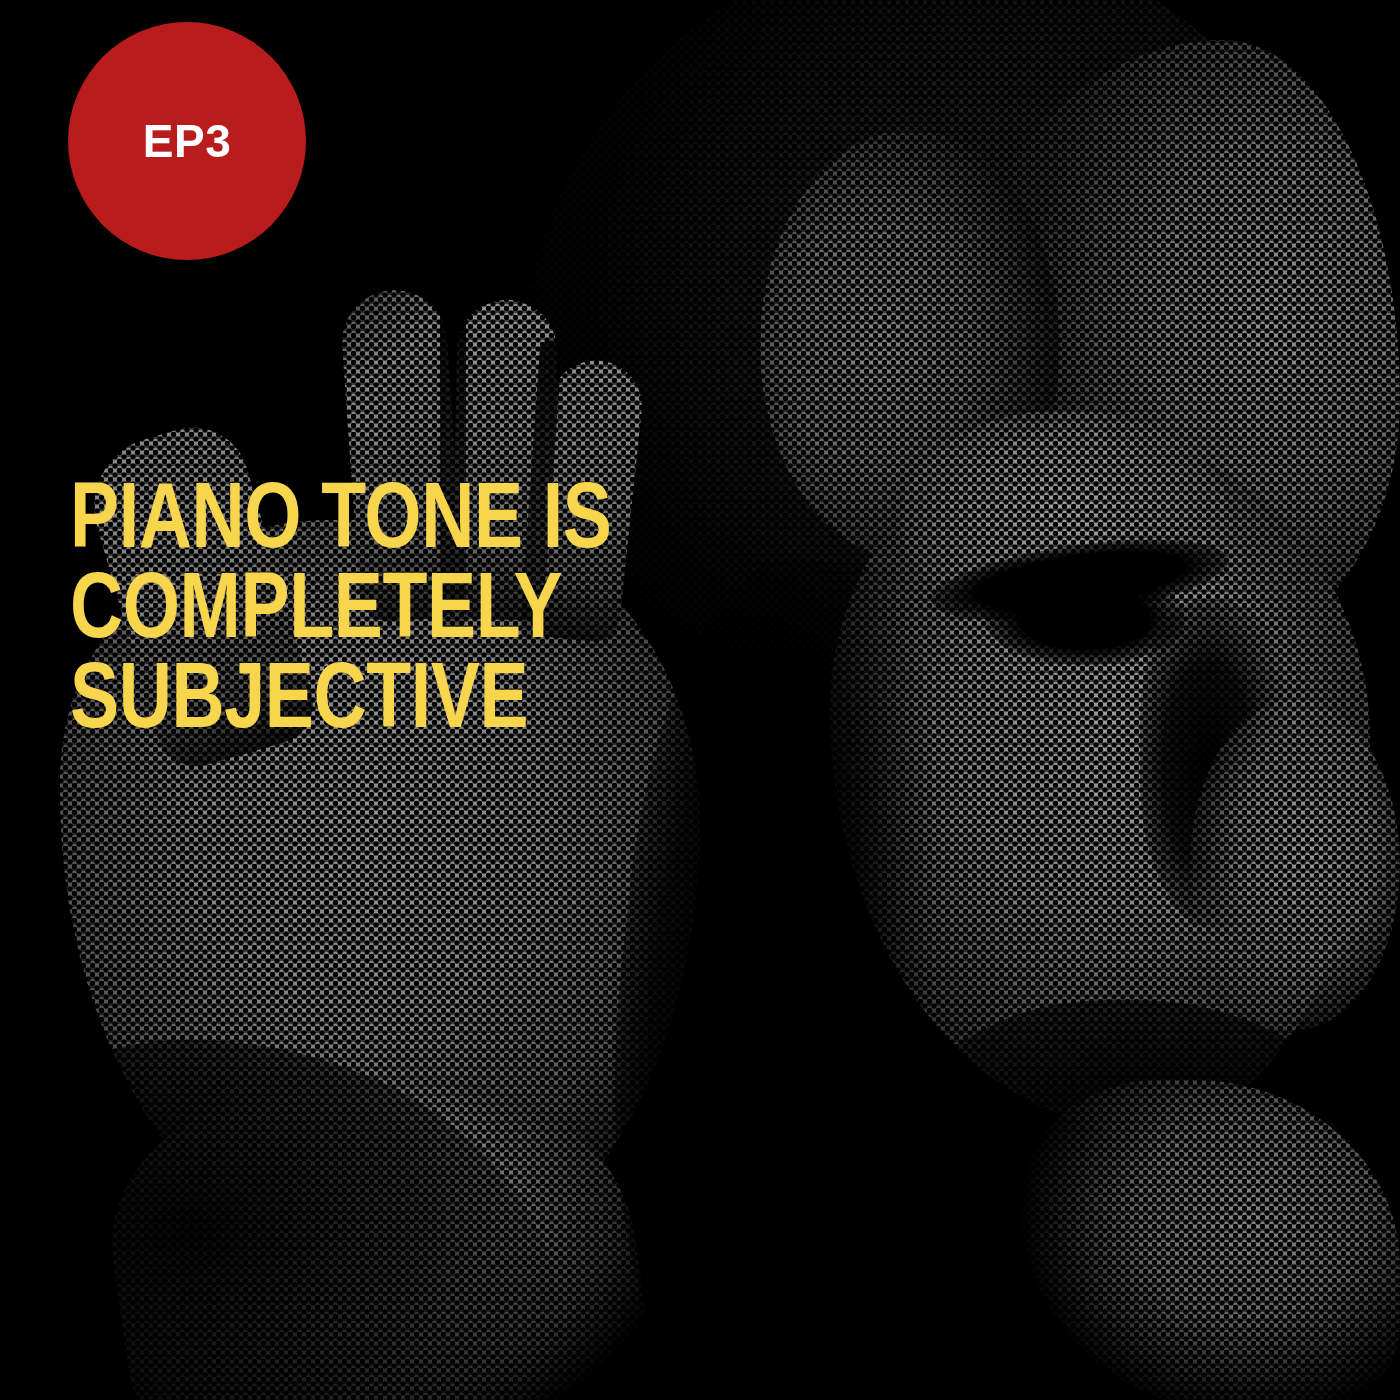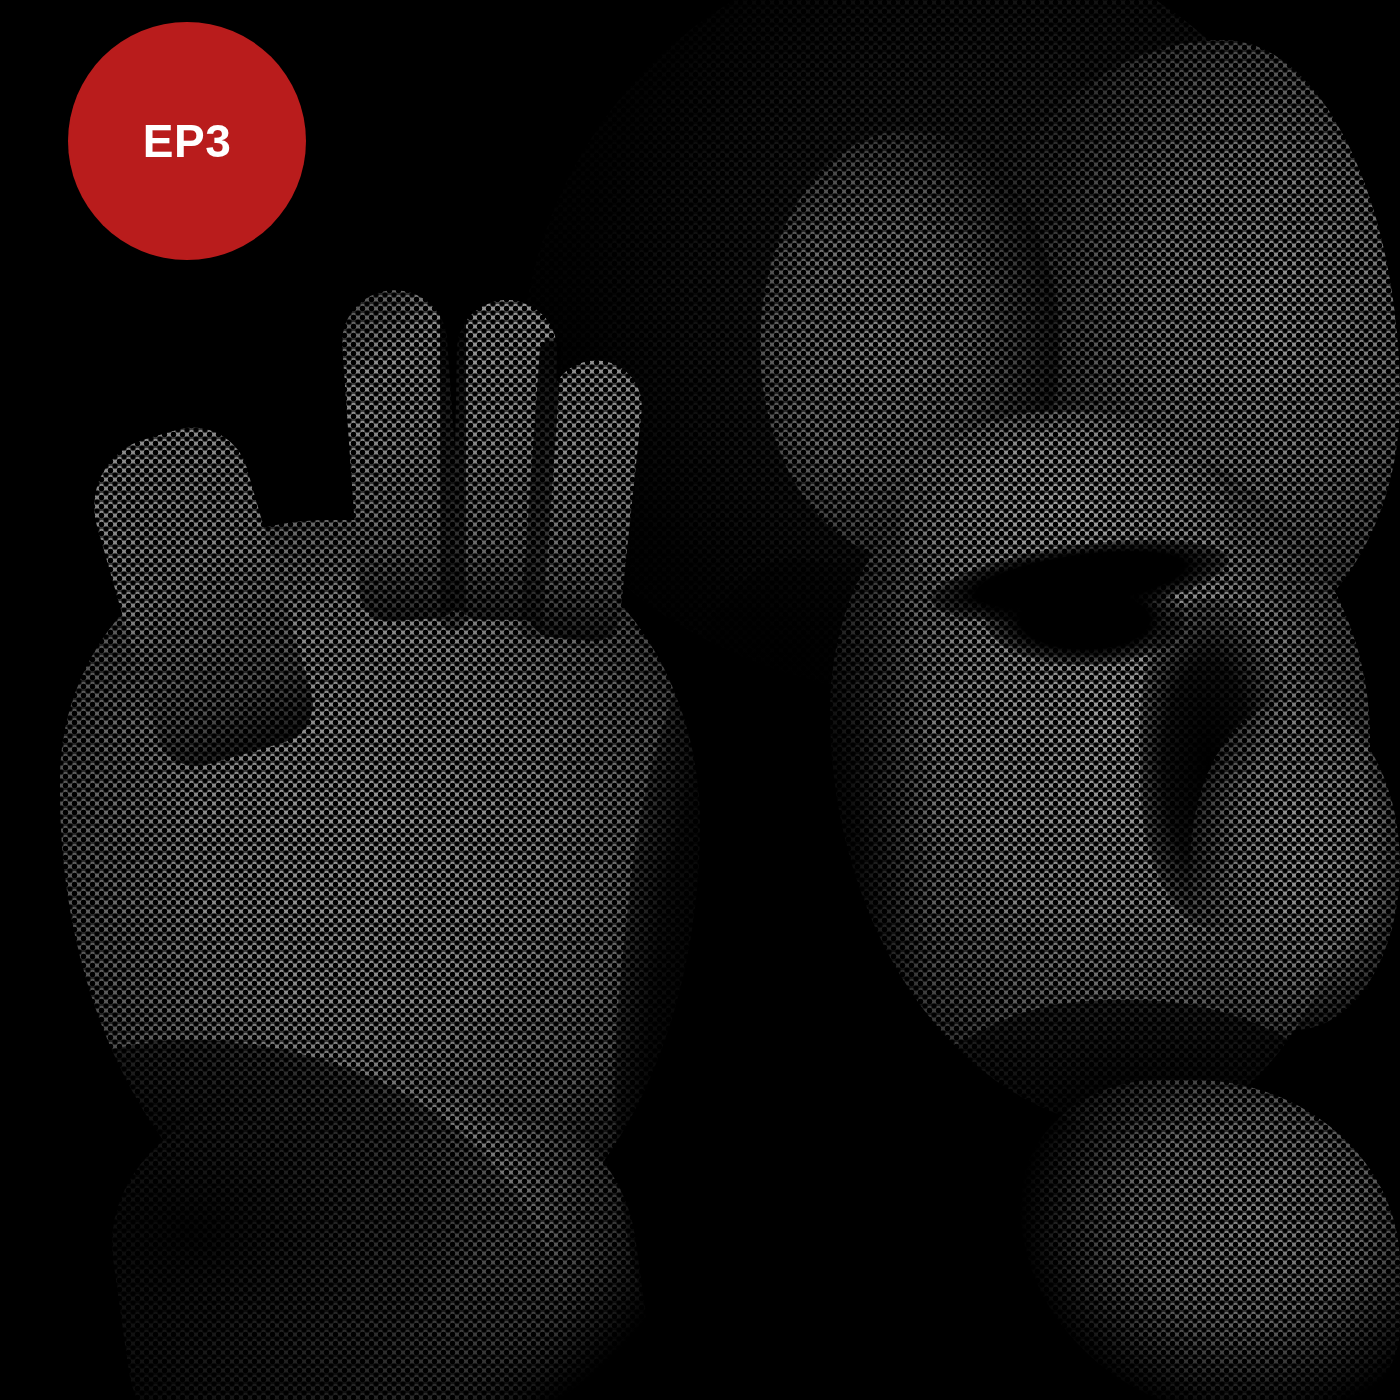--- a/index.html
+++ b/index.html
@@ -241,15 +241,20 @@
 
     <div id="halftone-screen"></div>
     <div id="halftone-screen-fine"></div>
   </div>
 
   <div id="ep-badge">
     <div class="ep-word">EP</div>
     <div class="ep-num">3</div>
   </div>
 
+  <div id="title-block">
+    <div class="title-line">PIANO TONE IS</div>
+    <div class="title-line">COMPLETELY</div>
+    <div class="title-line">SUBJECTIVE</div>
+  </div>
 
 
 </div>
 
 </body></html>

